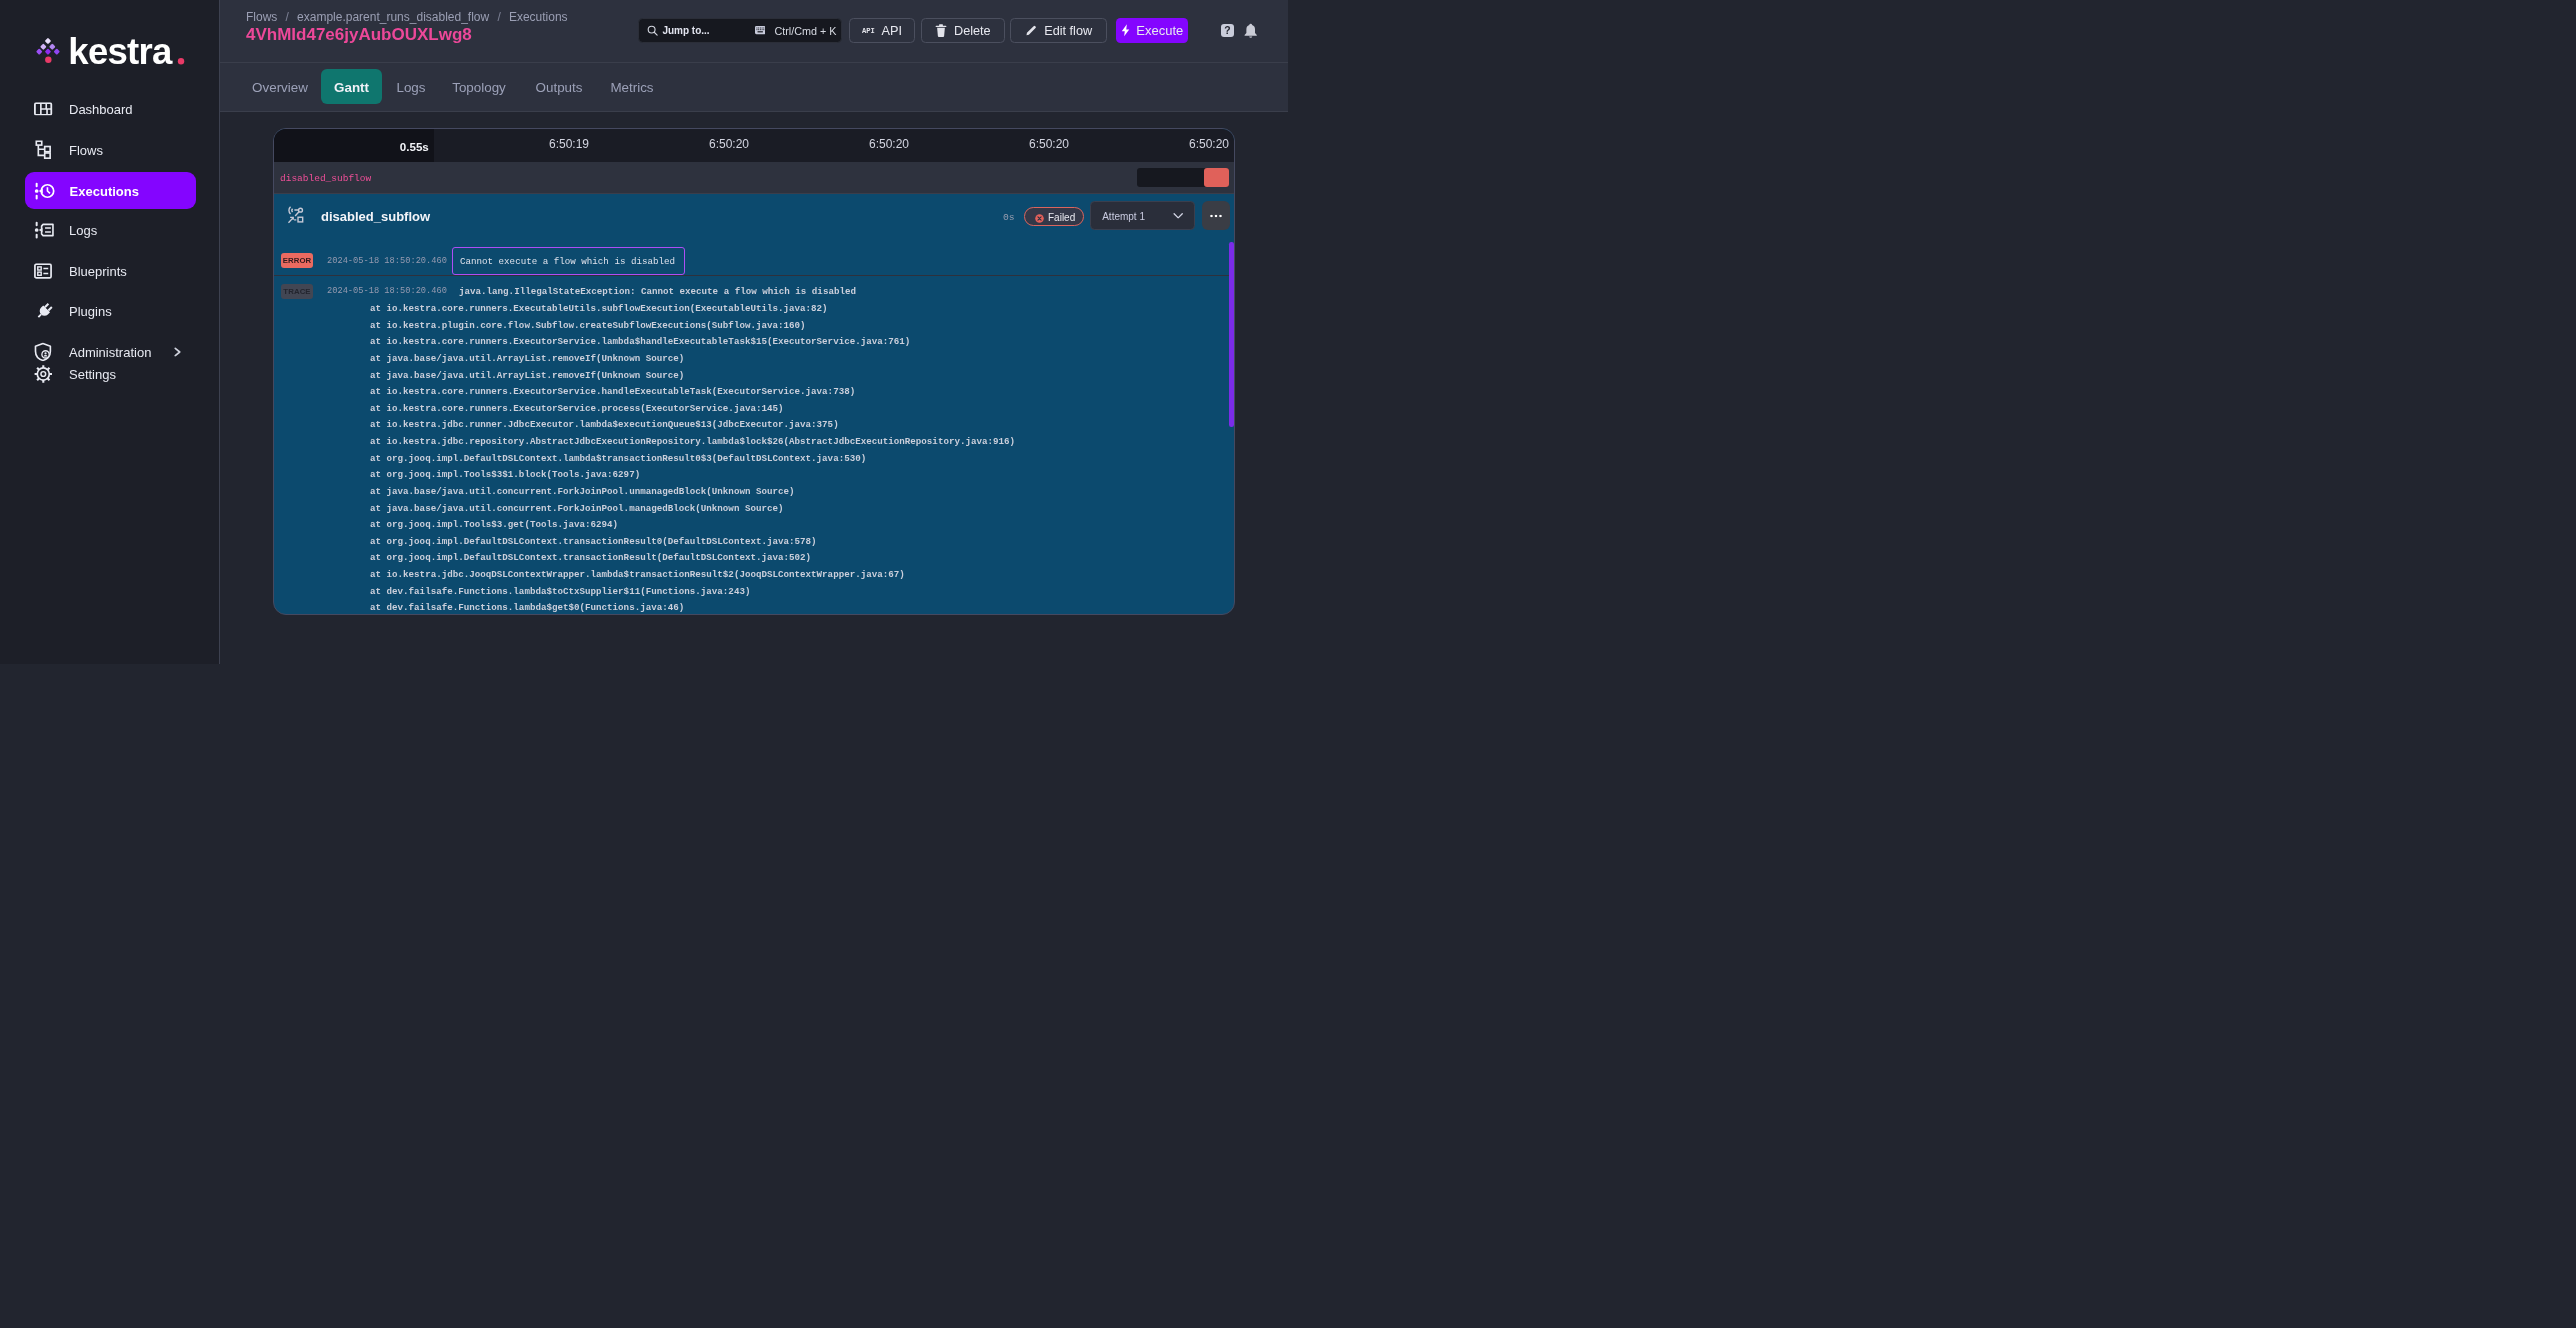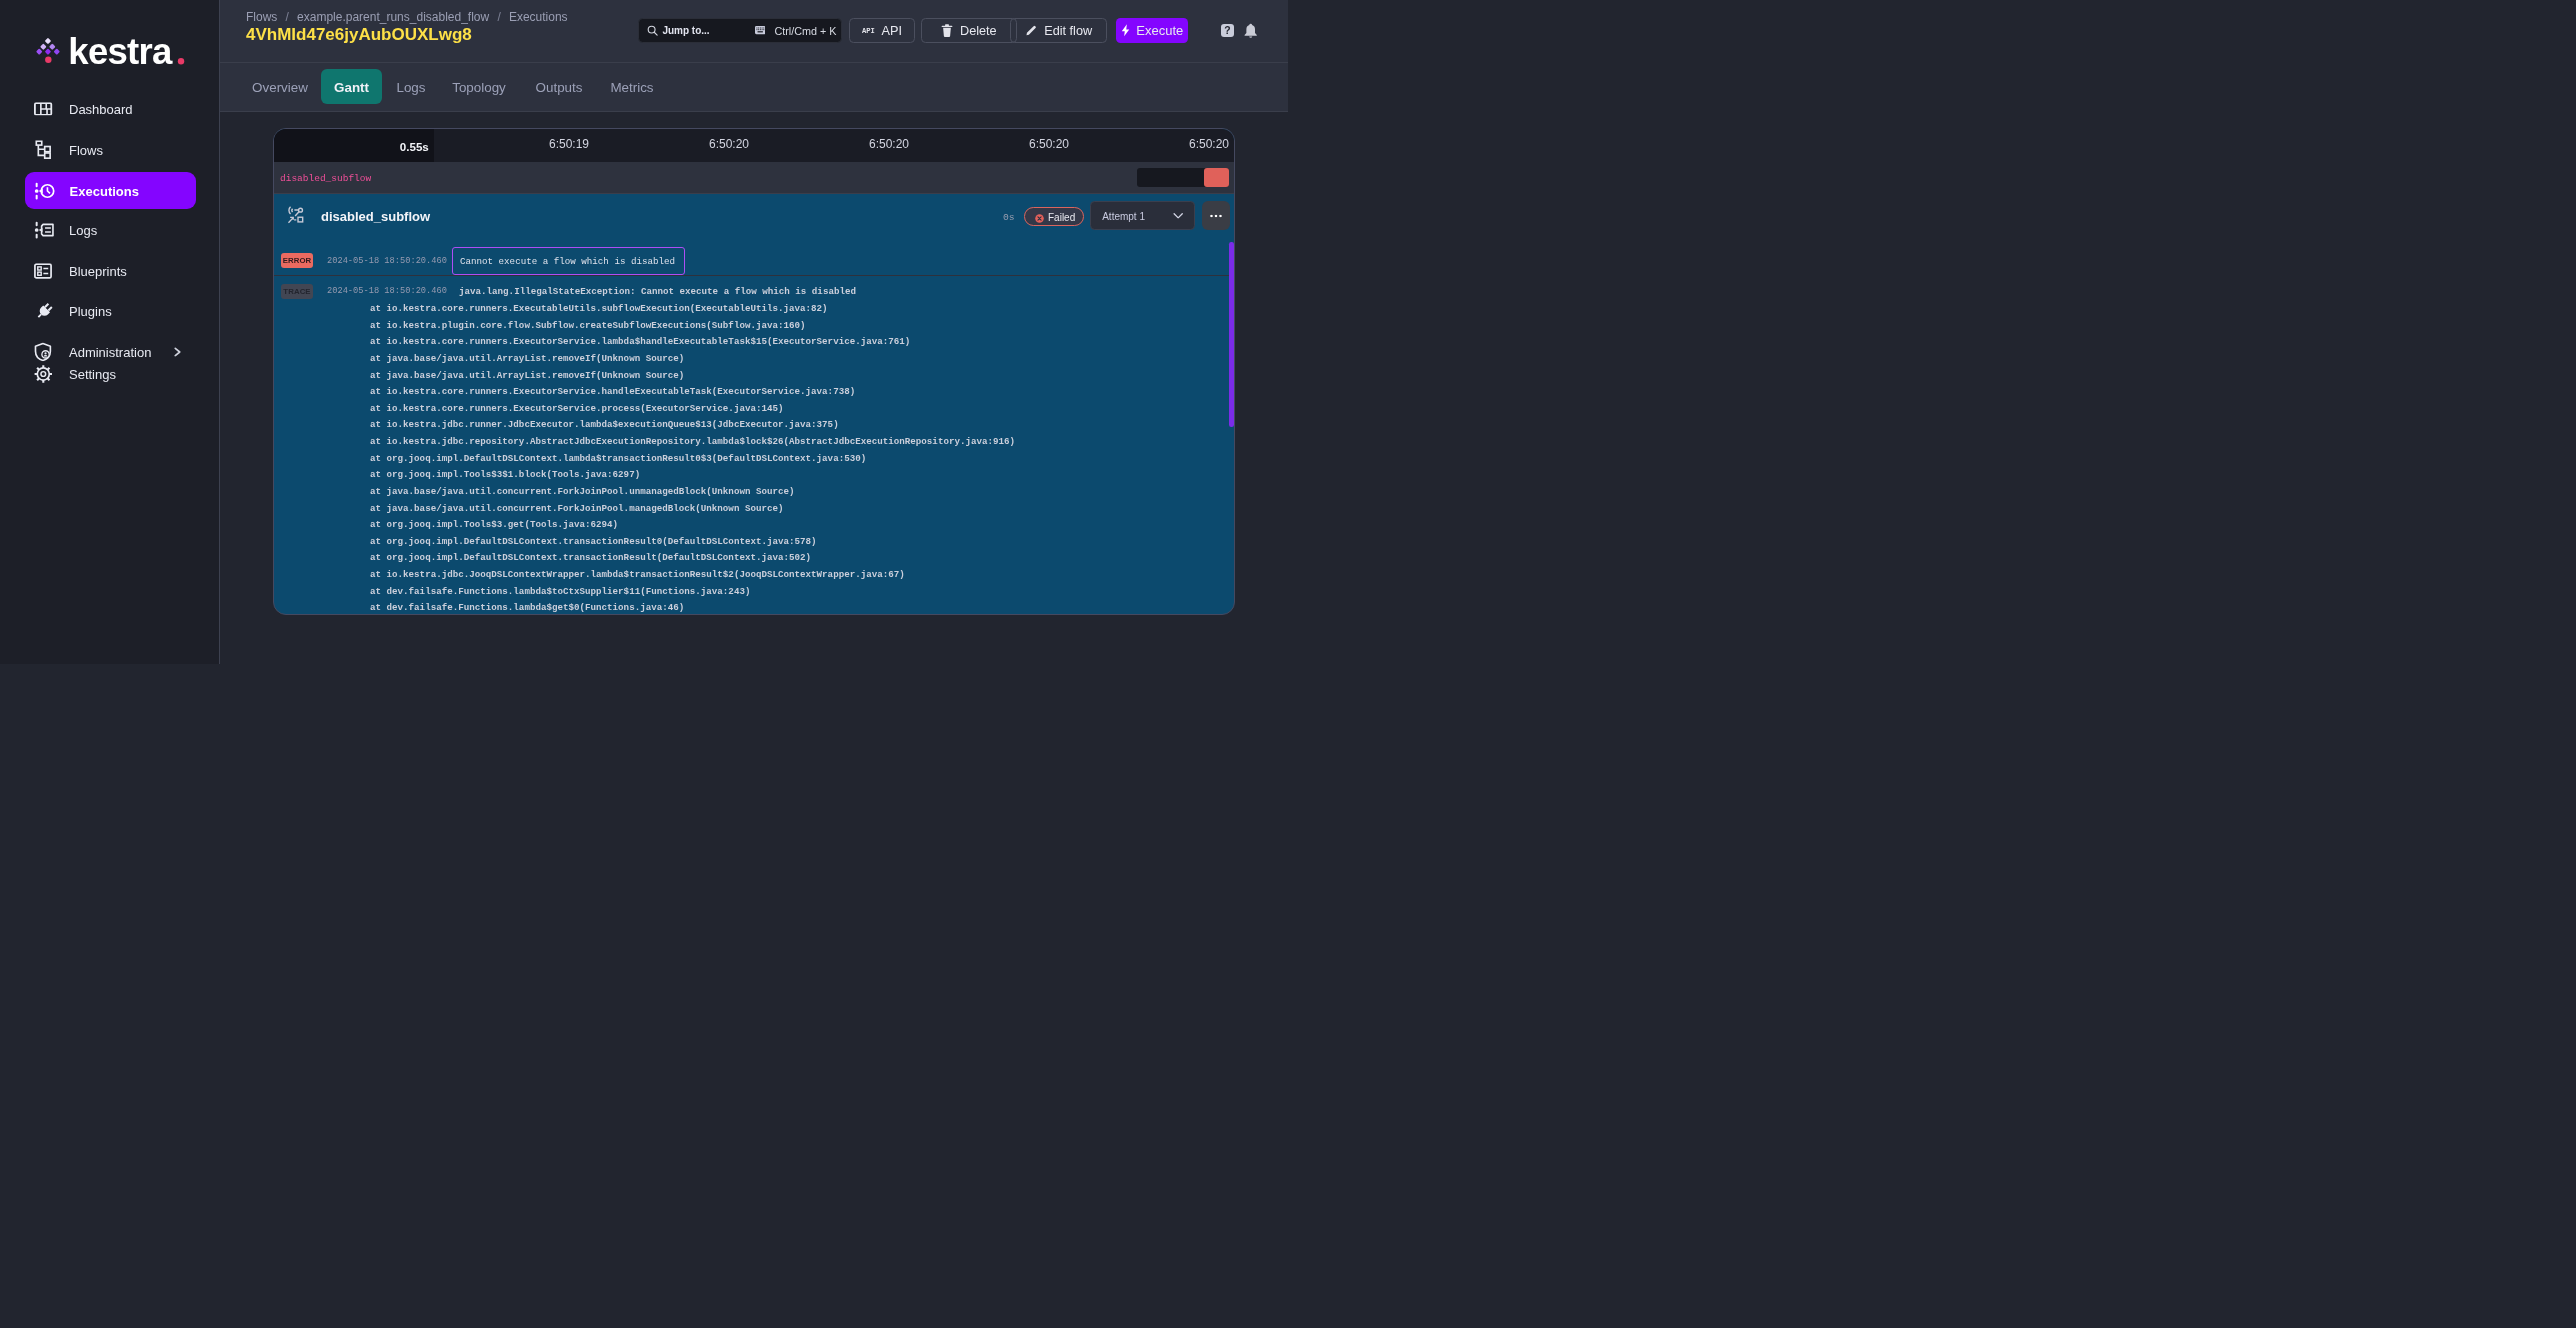--- a/index.html
+++ b/index.html
@@ -19,21 +19,21 @@
     background:#8405ff; border-radius:9px; }
   #exec-pill .label { position:absolute; left:45px; top:50%; transform:translateY(-50%);
     color:#fff; font-weight:bold; font-size:13px; }
   #exec-pill svg { position:absolute; left:9px; top:50%; transform:translateY(-50%); }
 
   
   #topbar { position:absolute; left:220px; top:0; width:1068px; height:63px;
     background:#2d313e; border-bottom:0.7px solid #3a3e4b; }
   #breadcrumb { position:absolute; left:26px; top:9.7px; font-size:12px; color:#9b9fb4; }
   #breadcrumb .sep { color:#7e8296; padding:0 8.2px; }
-  #title { position:absolute; left:26px; top:25px; font-size:17px; font-weight:bold; color:#fde047; }
+  #title { position:absolute; left:26px; top:25px; font-size:17px; font-weight:bold; color:#ec4899; }
 
   .topbtn { position:absolute; top:18px; height:25px; border:0.7px solid #4b4f5e;
     border-radius:4.5px; color:#e8e9f0; font-size:12.7px; display:flex; align-items:center;
     justify-content:center; gap:6.7px; }
   #searchbox { position:absolute; left:418px; top:18px; width:204px; height:25px;
     background:#16181f; border-radius:4.5px; border:0.7px solid #2b2e38; display:flex; align-items:center; }
 
   
   #tabbar { position:absolute; left:220px; top:63px; width:1068px; height:49px;
     background:#2d313e; border-bottom:0.7px solid #3a3e4b; }
@@ -242,21 +242,21 @@
           <rect x="11.2" y="4.3" width="1.3" height="1.3"></rect>
         <rect x="3.4" y="7" width="7.2" height="1.6"></rect>
       </g>
     </svg>
     <span style="margin-left:9px; margin-right:4.5px; font-size:10.8px; color:#d7dae2;">Ctrl/Cmd + K</span>
   </div>
   <div class="topbtn" style="left:629px; width:66px;">
     <svg width="12.7" height="9" viewBox="0 0 17 12" style="font-size:17px">
       <text x="8.5" y="10" text-anchor="middle" font-family="Liberation Mono, monospace" font-size="9.5" font-weight="bold" fill="#e2e3ea">API</text>
     </svg>API</div>
-  <div class="topbtn" style="left:701px; width:96px;">
+  <div class="topbtn" style="left:701px; width:84px;">
     <svg width="12" height="13.4" viewBox="0 0 16 18">
       <path d="M 2.8 5 L 3.8 16.2 a 1.4 1.4 0 0 0 1.4 1.2 h 5.6 a 1.4 1.4 0 0 0 1.4 -1.2 L 13.2 5 Z" fill="#e2e3ea"></path>
       <rect x="0.8" y="2.2" width="14.4" height="1.9" rx="0.9" fill="#e2e3ea"></rect>
       <rect x="5.4" y="0.4" width="5.2" height="2.4" rx="0.8" fill="#e2e3ea"></rect>
     </svg>Delete</div>
   <div class="topbtn" style="left:790px; width:97px;">
     <svg width="12.7" height="12.7" viewBox="0 0 17 17">
       <path d="M 2 15 L 2.6 11.8 L 11.5 2.9 A 1.6 1.6 0 0 1 13.8 2.9 L 14.1 3.2 A 1.6 1.6 0 0 1 14.1 5.5 L 5.2 14.4 L 2 15 Z" fill="#e2e3ea"></path>
     </svg>Edit flow</div>
   <div class="topbtn" style="left:896px; width:72px; background:#8405ff; border:none; font-weight:400; font-size:13px;">

